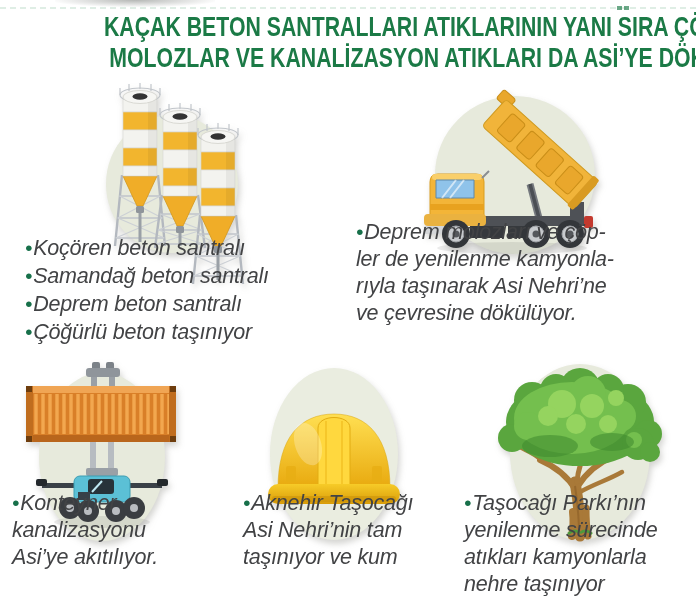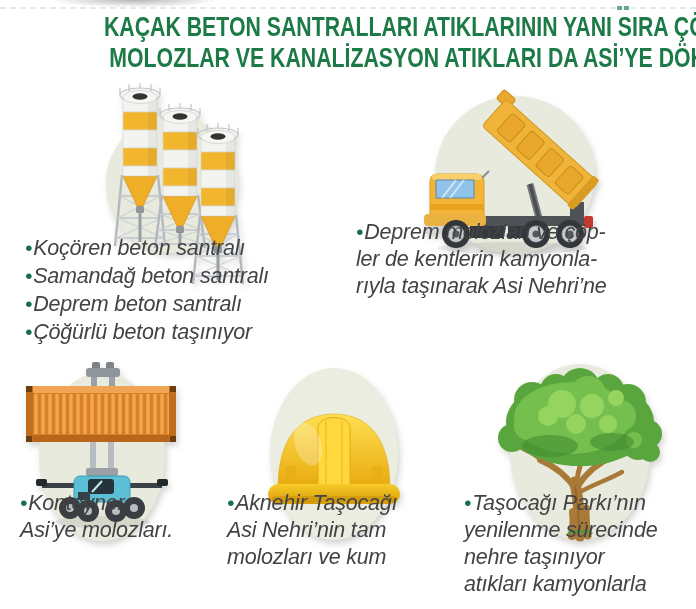--- a/index.html
+++ b/index.html
@@ -295,33 +295,35 @@
 
 <div class="tblock" style="left:25px;top:234px;width:320px;">
   <div class="tline"><span class="bullet">•</span><span>Koçören beton santralı</span></div>
   <div class="tline"><span class="bullet">•</span><span>Samandağ beton santralı</span></div>
   <div class="tline"><span class="bullet">•</span><span>Deprem beton santralı</span></div>
   <div class="tline"><span class="bullet">•</span><span>Çöğürlü beton taşınıyor</span></div>
 </div>
 
 <div class="tblock" style="left:356px;top:218px;width:334px;">
   <div class="tline"><span class="bullet">•</span><span>Deprem molozları ve çöp-</span></div>
-  <div class="tline"><span>ler de kentlerin kamyonla-</span></div>
+  <div class="tline"><span>ler de yenilenme kamyonla-</span></div>
   <div class="tline"><span>rıyla taşınarak Asi Nehri’ne</span></div>
-</div>
-
-<div class="tblock" style="left:20px;top:489px;width:195px;">
+  <div class="tline"><span>ve çevresine dökülüyor.</span></div>
+</div>
+
+<div class="tblock" style="left:12px;top:489px;width:195px;">
   <div class="tline"><span class="bullet">•</span><span>Konteyner</span></div>
-  <div class="tline"><span>Asi’ye molozları.</span></div>
-</div>
-
-<div class="tblock" style="left:227px;top:489px;width:220px;">
+  <div class="tline"><span>kanalizasyonu</span></div>
+  <div class="tline"><span>Asi’ye akıtılıyor.</span></div>
+</div>
+
+<div class="tblock" style="left:243px;top:489px;width:220px;">
   <div class="tline"><span class="bullet">•</span><span>Aknehir Taşocağı</span></div>
   <div class="tline"><span>Asi Nehri’nin tam</span></div>
-  <div class="tline"><span>molozları ve kum</span></div>
+  <div class="tline"><span>taşınıyor ve kum</span></div>
 </div>
 
 <div class="tblock" style="left:464px;top:489px;width:228px;">
   <div class="tline"><span class="bullet">•</span><span>Taşocağı Parkı’nın</span></div>
   <div class="tline"><span>yenilenme sürecinde</span></div>
+  <div class="tline"><span>atıkları kamyonlarla</span></div>
   <div class="tline"><span>nehre taşınıyor</span></div>
-  <div class="tline"><span>atıkları kamyonlarla</span></div>
 </div>
 
 </body></html>

